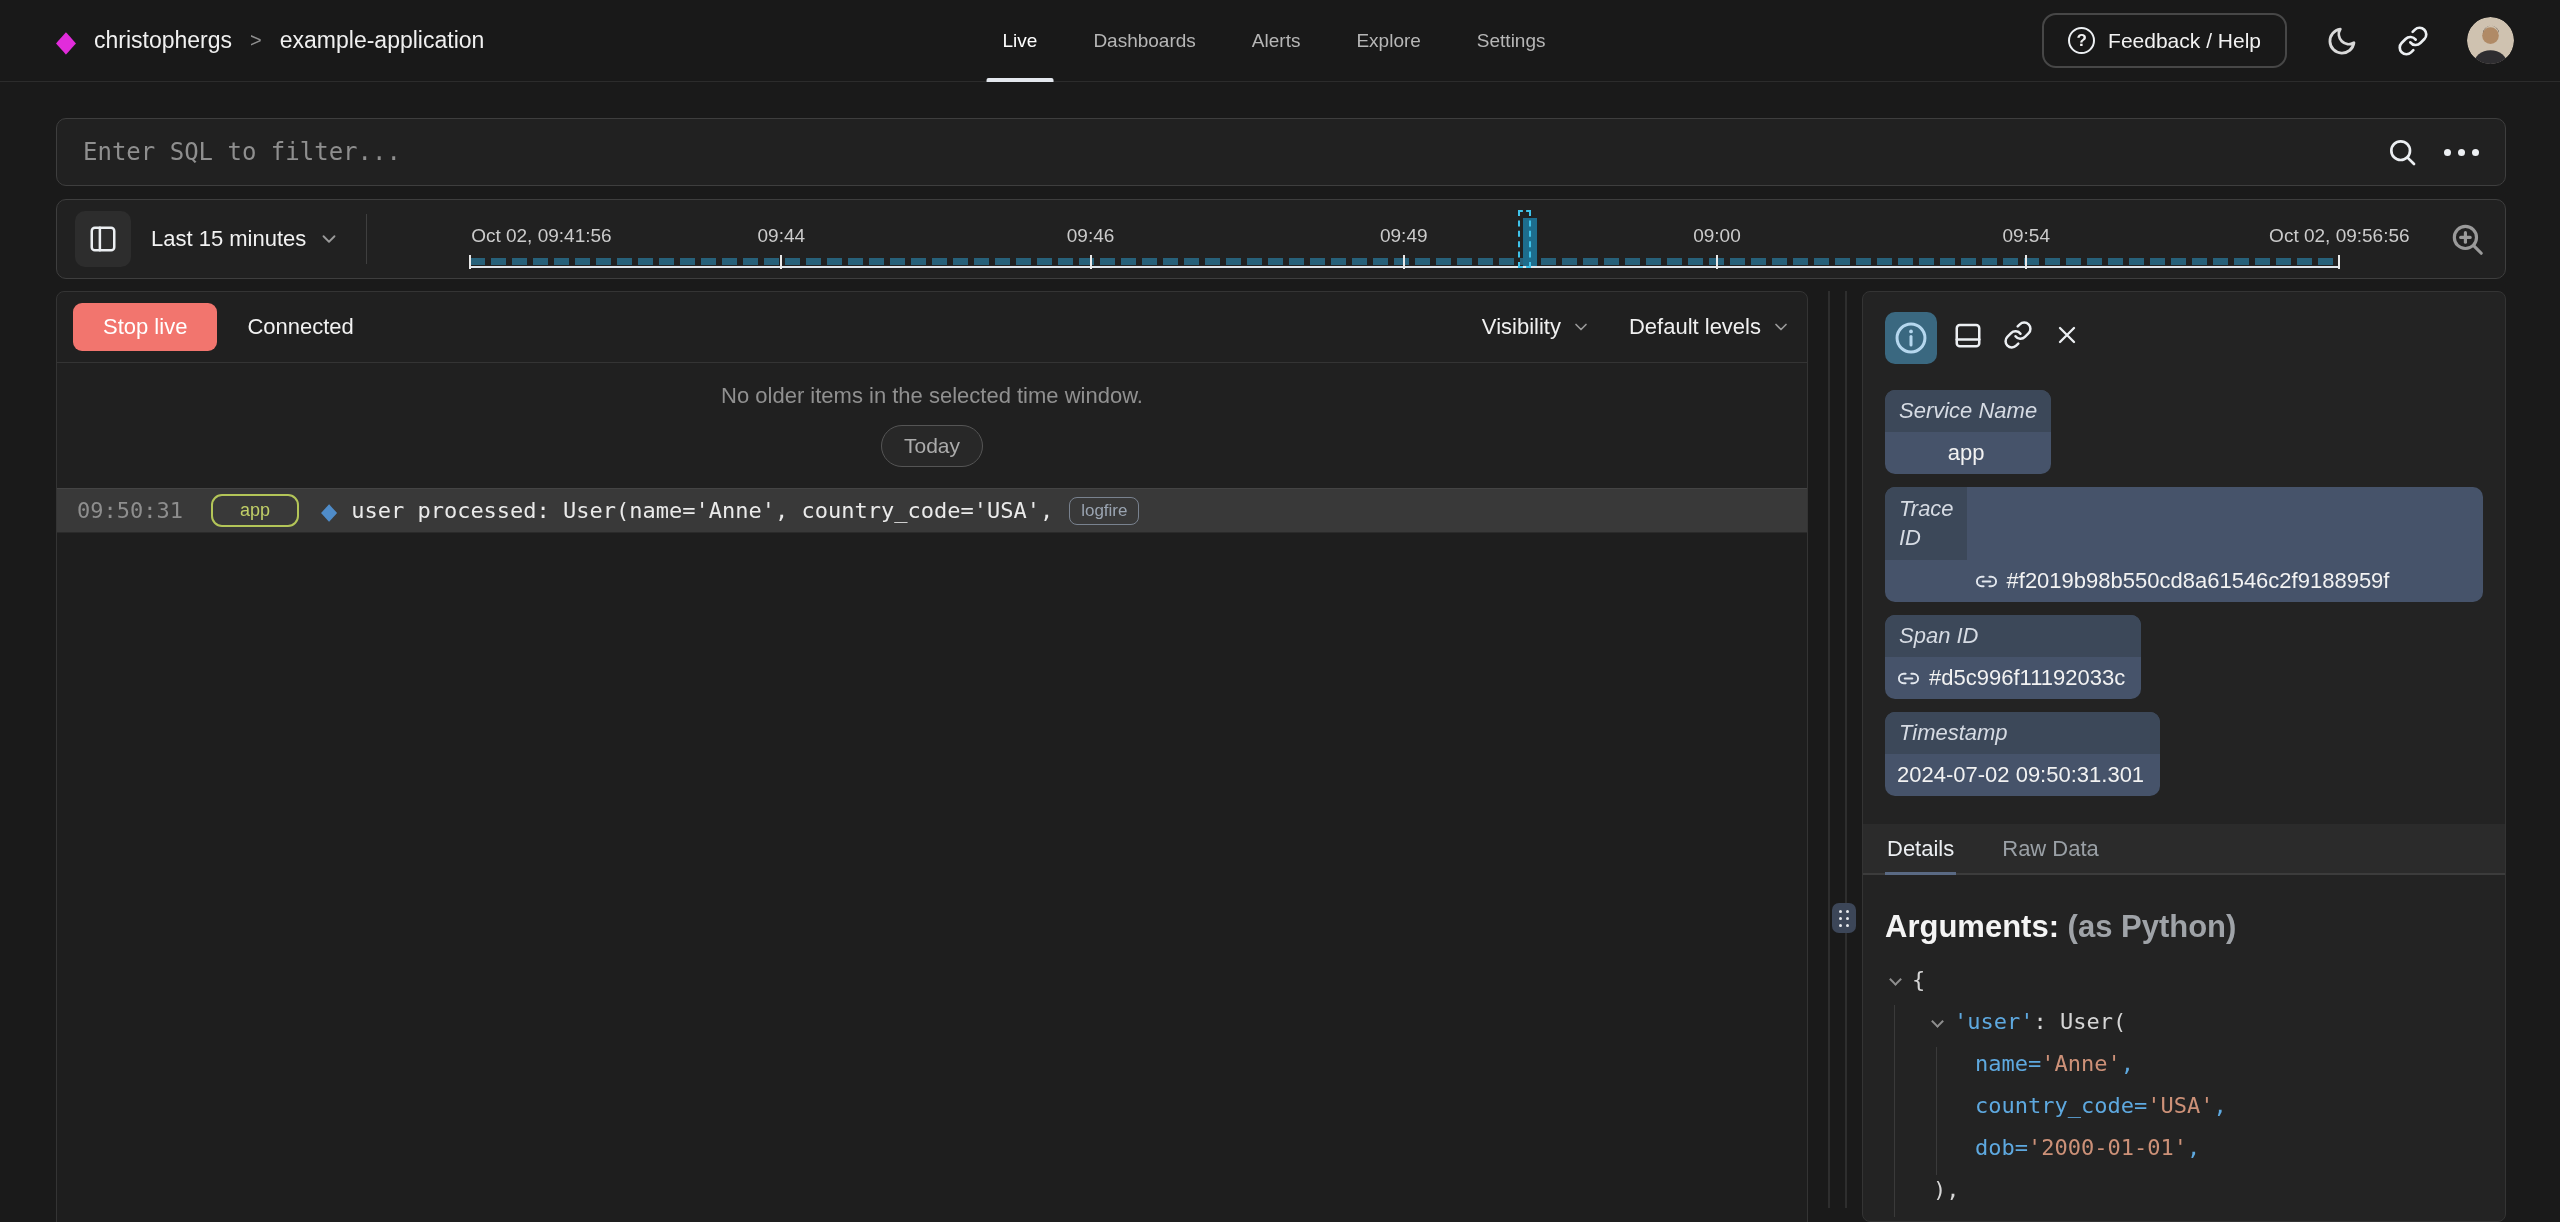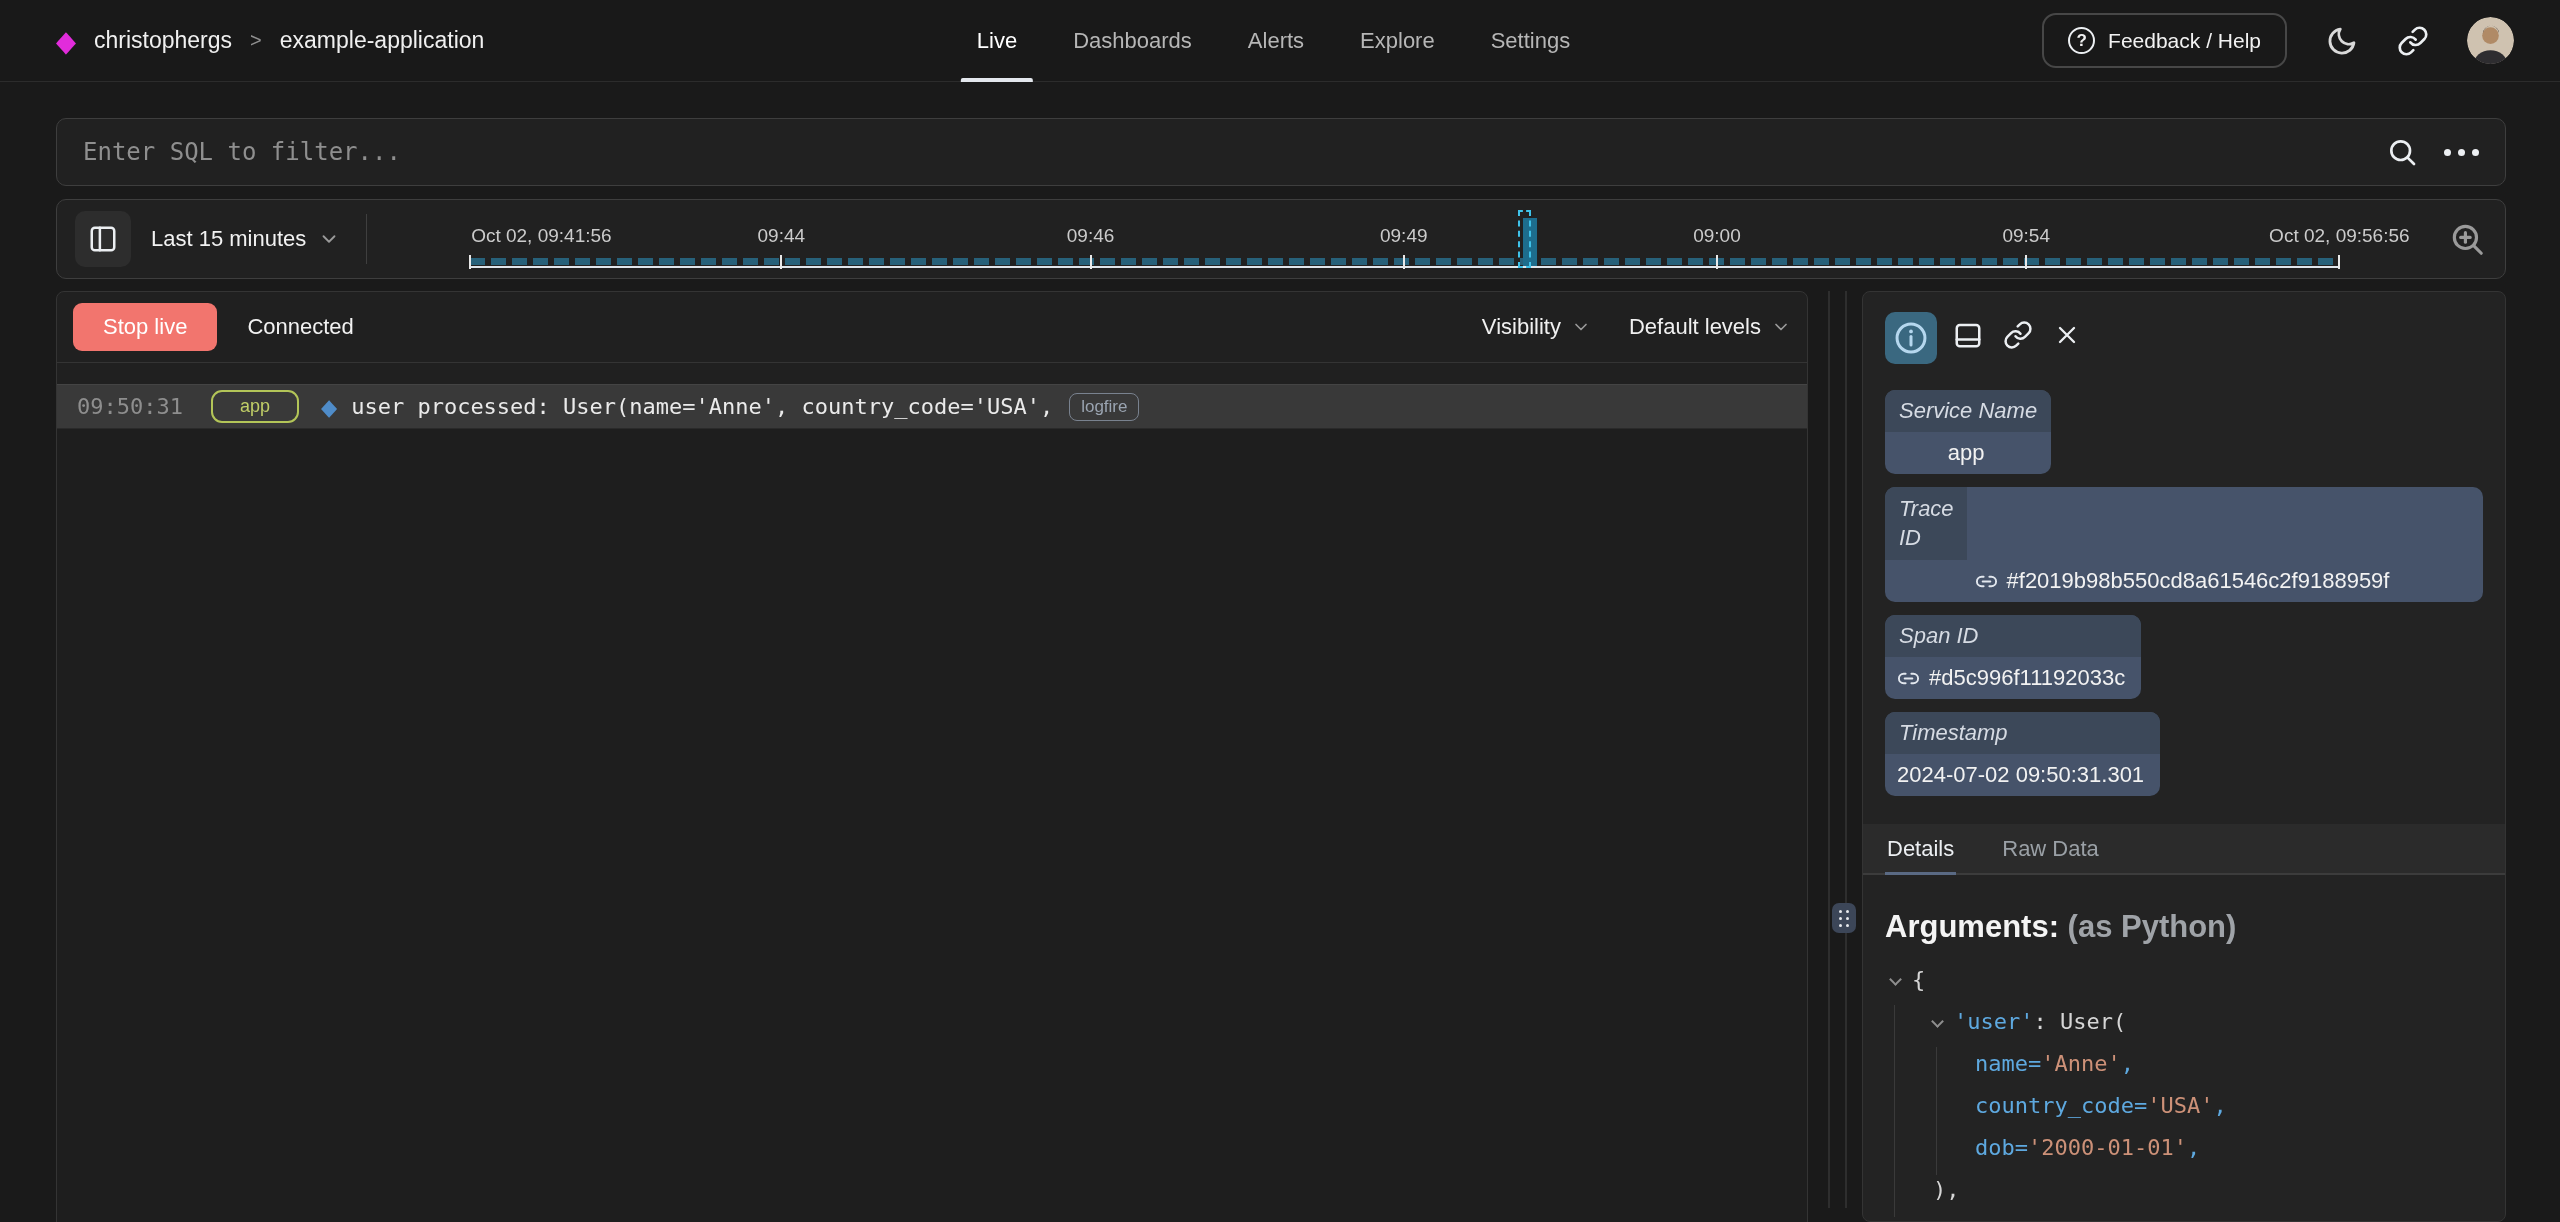--- a/index.html
+++ b/index.html
@@ -15,21 +15,21 @@
     position: absolute; left: 0; top: 0; width: 2560px; height: 82px;
     background: #191919; border-bottom: 1px solid #2c2c2c;
     display: flex; align-items: center; padding: 0 46px 0 56px;
   }
   .brand { display: flex; align-items: center; gap: 18px; font-size: 23px; }
   .brand-diamond { color: #e12cdb; font-size: 26px; transform: scaleY(1.12); line-height: 1; }
   .crumb { color: #f0f0f0; cursor: pointer; }
   .crumb-sep { color: #8f8f8f; font-size: 20px; }
   .nav-tabs { position: absolute; left: 50%; transform: translateX(-51%); top: 0; height: 82px; display: flex; }
   .nav-tab { position: relative; padding: 0 28px; height: 100%; display: flex; align-items: center;
-             color: #b6b6b6; font-size: 22px; cursor: pointer; }
+             color: #b6b6b6; font-size: 19px; cursor: pointer; }
   .nav-tab.active { color: #ffffff; }
   .nav-tab.active::after { content: ""; position: absolute; left: 12px; right: 12px; bottom: 0;
              height: 4px; background: #e3e7ed; border-radius: 2px 2px 0 0; }
   .nav-right { margin-left: auto; display: flex; align-items: center; gap: 38px; }
   .feedback-btn { display: flex; align-items: center; gap: 13px; height: 55px; padding: 0 24px;
              border: 2px solid #474747; border-radius: 14px; font-size: 21px; color: #f2f2f2; cursor: pointer; background: transparent; }
   .qmark { width: 27px; height: 27px; border: 2.2px solid #eceff2; border-radius: 50%;
              display: flex; align-items: center; justify-content: center; font-size: 17px; font-weight: bold; }
   .qmark::before { content: "?"; }
   .icon-btn { display: flex; align-items: center; justify-content: center; cursor: pointer; }
@@ -266,20 +266,24 @@
             <path d="M6 9l6 6 6-6"></path>
           </svg>
       </span>
       <span class="dd">
         <span>Default levels</span>
         <svg class="stroke dim" width="20" height="20" viewBox="0 0 24 24">
             <path d="M6 9l6 6 6-6"></path>
           </svg>
       </span>
     </div>
+    <div class="log-empty">
+      <div class="empty-msg">No older items in the selected time window.</div>
+      <span class="today-pill">Today</span>
+    </div>
     <div class="log-row">
       <span class="row-time mono">09:50:31</span>
       <span class="svc-badge">app</span>
       <span class="row-diamond">◆</span>
       <span class="row-msg">user processed: User(name='Anne', country_code='USA',</span>
       <span class="scope-badge">logfire</span>
     </div>
     <div class="log-rest"></div>
   </div>
 

